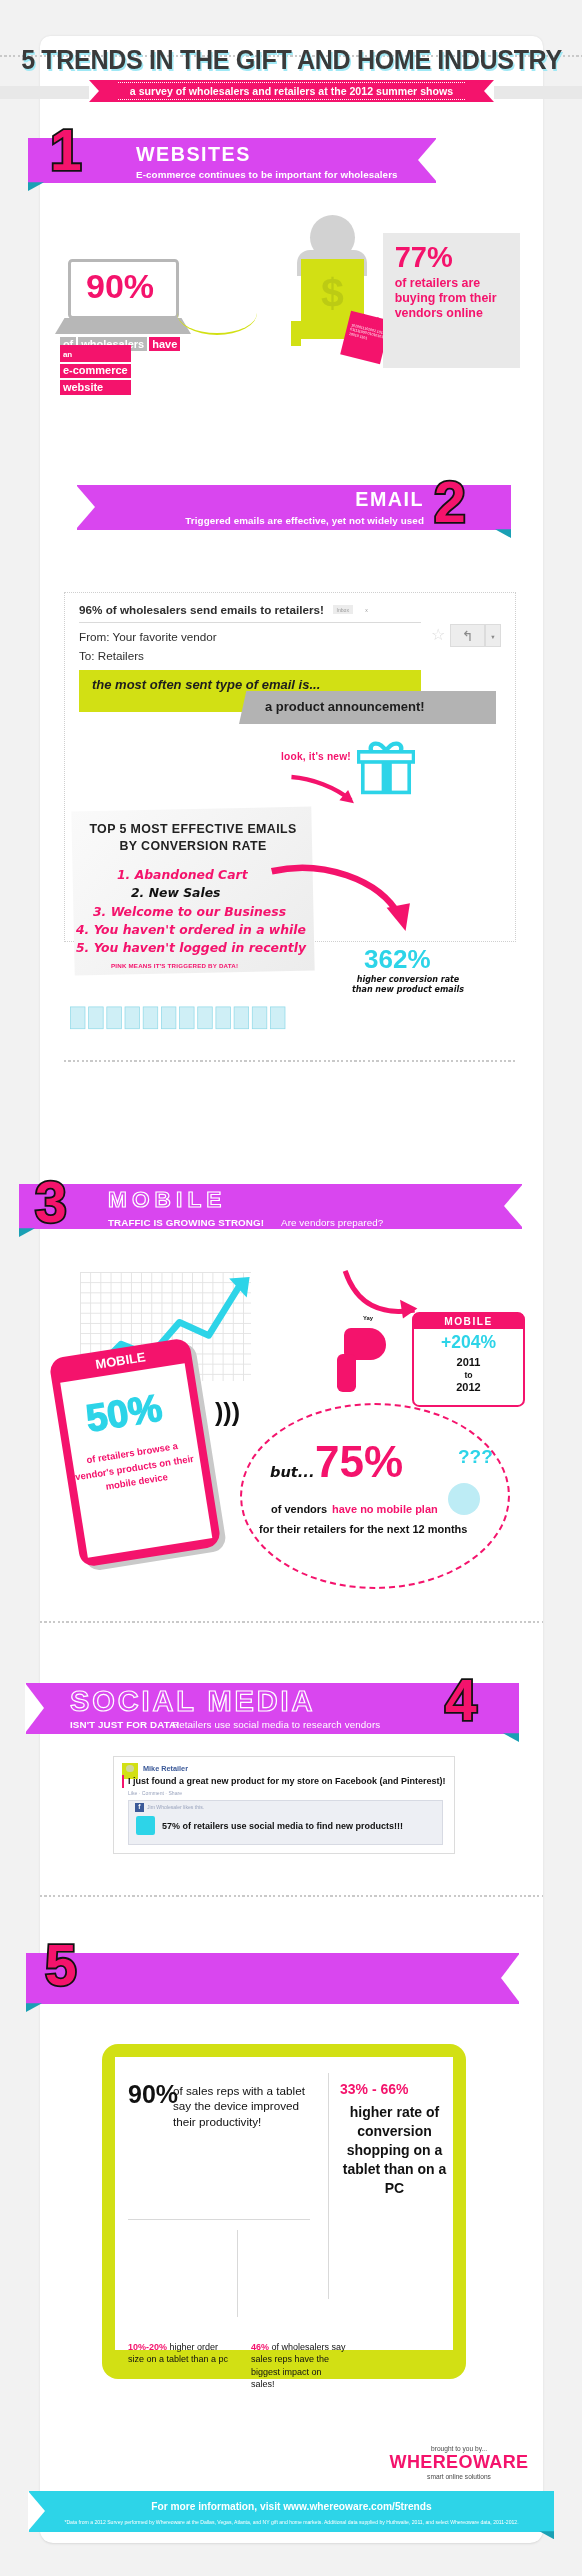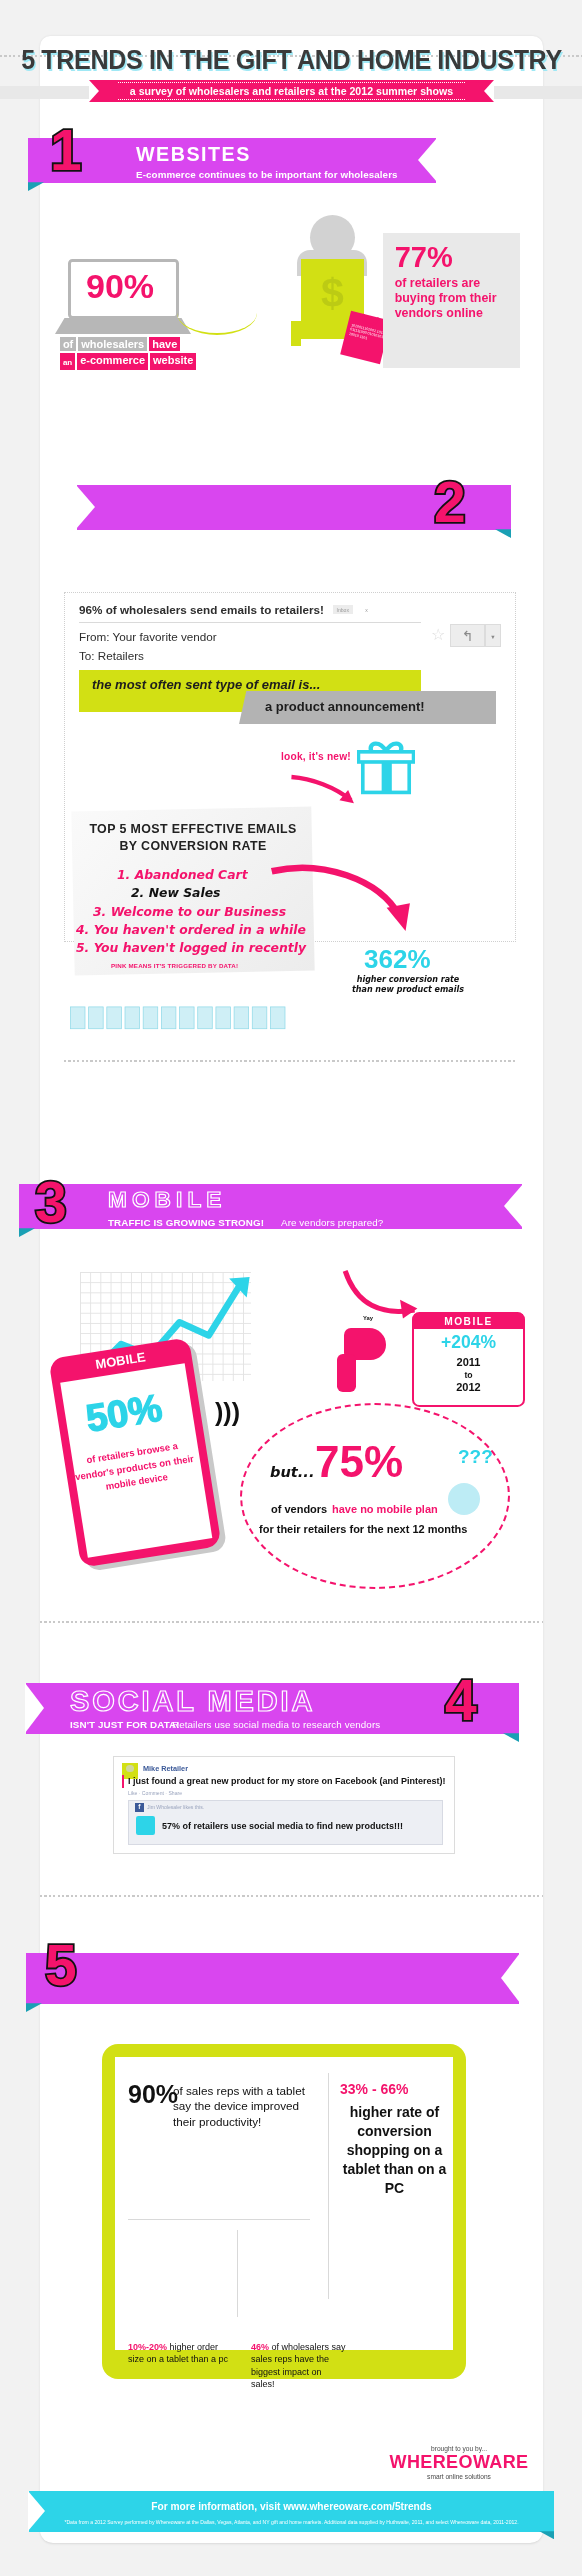--- a/index.html
+++ b/index.html
@@ -176,21 +176,21 @@
 
 <div class="laptop-screen" style="left:68px;top:259px;width:111px;height:60px;"></div>
 <div class="pct-lap" style="left:86px;top:267px;">90%</div>
 <div class="laptop-base" style="left:55px;top:318px;width:136px;height:16px;"></div>
 
 <div class="wordrow" style="left:60px;top:337px;">
   <span class="wgray">of</span>
   <span class="wgray">wholesalers</span>
   <span class="wpink">have</span>
 </div>
-<div class="wordrow" style="left:60px;top:353px;">
+<div class="wordrow" style="left:60px;top:345px;flex-direction:column;">
   <span class="wpink" style="font-size:8px;padding-top:2.9px;">an</span>
   <span class="wpink">e-commerce</span>
   <span class="wpink">website</span>
 </div>
 
 <div class="cable" style="left:177px;top:291px;width:80px;height:44px;"></div>
 
 <div class="person-head" style="left:310px;top:215px;"></div>
 <div class="person-sh" style="left:297px;top:250px;"></div>
 <div class="person-body" style="left:301px;top:259px;"></div>
@@ -199,20 +199,24 @@
 <div class="tag" style="left:345px;top:315px;">1010011101001 1010011111000 0101010110010 1101</div>
 
 <div class="box77" style="left:383px;top:233px;width:137px;height:135px;">
   <div class="big">77%</div>
   <div class="txt">of retailers are buying from their vendors online</div>
 </div>
 
 <div class="banner" style="left:77px;top:485px;width:434px;">
   <div class="arrowL"></div>
   <div class="shadow" style="left:auto;right:0;clip-path:polygon(100% 0,100% 100%,0 0);"></div>
+  <div style="position:absolute;right:87px;top:5.1px;text-align:right;">
+    <h2>EMAIL</h2>
+    <p style="margin-top:5.1px;">Triggered emails are effective, yet not widely used</p>
+  </div>
 </div>
 <div class="bignum" style="left:434px;top:477px;">2</div>
 
 <div class="mailcard" style="left:64px;top:592px;width:452px;height:350px;"></div>
 <div style="position:absolute;left:79px;top:603px;">
   <span class="mailsubj">96% of wholesalers send emails to retailers!</span>
   <span class="chip">Inbox</span>
   <span class="chip" style="background:transparent;">x</span>
 </div>
 <div style="position:absolute;left:79px;top:622px;width:342px;height:0.7px;background:#dadada;"></div>

